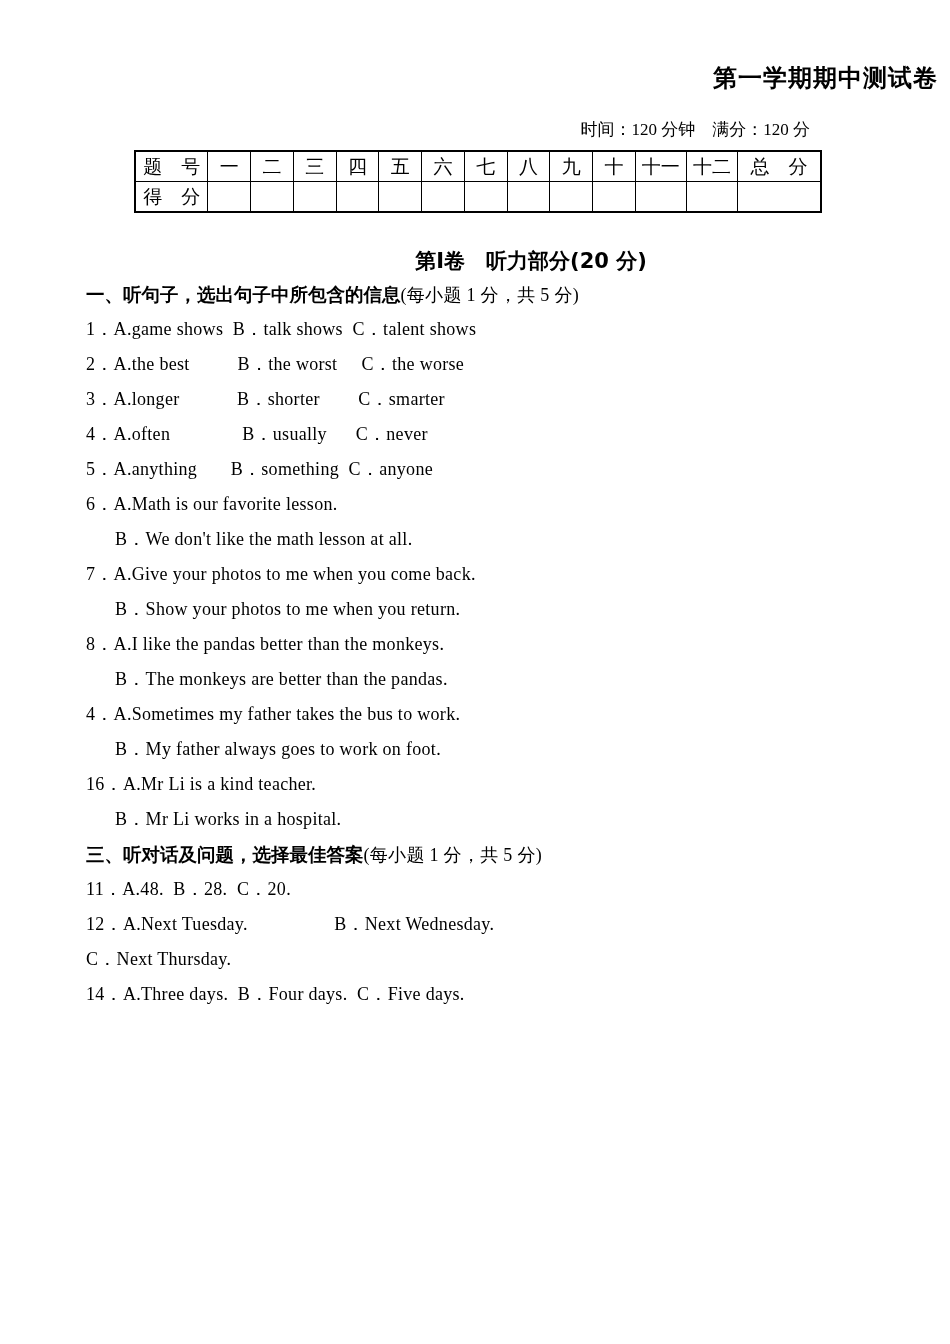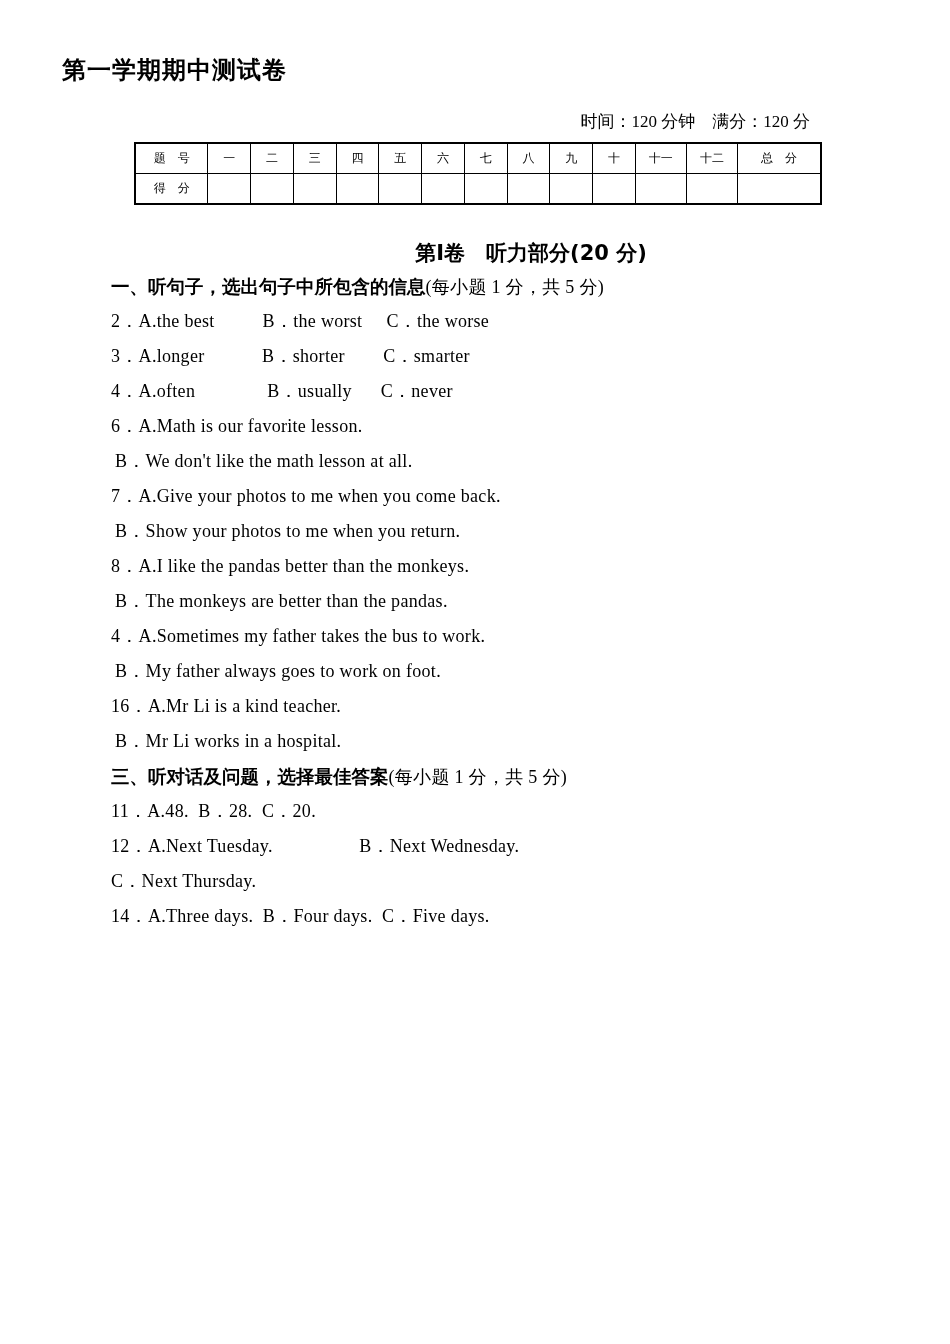--- a/index.html
+++ b/index.html
@@ -7,23 +7,23 @@
   .page {
     position:relative;
     width:950px; height:1344px;
     margin:0 auto;
     background:#ffffff;
     color:#000000;
     font-family:"Liberation Serif","DejaVu Serif",serif;
     overflow:hidden;
   }
   .title {
-    margin:4px;
+    margin:12px;
     padding:51px 0 0 58px;
-    text-align:left;
+    text-align:right;
     font-family:"DejaVu Sans","Liberation Sans",sans-serif;
     font-weight:bold;
     font-size:24px;
     line-height:30px;
     letter-spacing:1px;
   }
   .info {
     margin-top:25px;
     padding-right:140px;
     text-align:right;
@@ -36,42 +36,42 @@
     border-collapse:collapse;
     table-layout:fixed;
     width:688px;
     border:2px solid #000;
   }
   table.score-table td {
     border:1px solid #000;
     height:29px;
     text-align:center;
     vertical-align:middle;
-    font-size:12px;
+    font-size:19px;
     padding:0;
     white-space:pre;
   }
   .part-heading {
     margin-top:36px;
     padding-left:112px;
     text-align:center;
     font-family:"DejaVu Sans","Liberation Sans",sans-serif;
     font-weight:bold;
     font-size:21px;
     line-height:24px;
     white-space:pre;
   }
   .lines { margin-top:4px; }
   .line {
     height:35px;
     line-height:35px;
     font-size:18px;
     letter-spacing:0.3px;
     white-space:pre;
-    padding-left:111px;
+    padding-left:86px;
   }
   .line.qb { padding-left:115px; }
   .sec-bold {
     font-family:"DejaVu Sans","Liberation Sans",sans-serif;
     font-weight:bold;
     font-size:18.5px;
     letter-spacing:0;
   }
   .sec-rest {
     font-family:"Liberation Serif","DejaVu Serif",serif;
@@ -137,23 +137,25 @@
           <td></td>
           <td></td>
         </tr>
     </tbody>
   </table>
 
   <div class="part-heading">第Ⅰ卷　听力部分(20 分)</div>
 
   <div class="lines" id="lines">
       <div class="line section"><span class="sec-bold">一、听句子，选出句子中所包含的信息</span><span class="sec-rest">(每小题 1 分，共 5 分)</span></div>
+      <div class="line q">1．A.game shows  B．talk shows  C．talent shows</div>
       <div class="line q">2．A.the best          B．the worst     C．the worse</div>
       <div class="line q">3．A.longer            B．shorter        C．smarter</div>
       <div class="line q">4．A.often               B．usually      C．never</div>
+      <div class="line q">5．A.anything       B．something  C．anyone</div>
       <div class="line q">6．A.Math is our favorite lesson.</div>
       <div class="line qb">B．We don't like the math lesson at all.</div>
       <div class="line q">7．A.Give your photos to me when you come back.</div>
       <div class="line qb">B．Show your photos to me when you return.</div>
       <div class="line q">8．A.I like the pandas better than the monkeys.</div>
       <div class="line qb">B．The monkeys are better than the pandas.</div>
       <div class="line q">4．A.Sometimes my father takes the bus to work.</div>
       <div class="line qb">B．My father always goes to work on foot.</div>
       <div class="line q">16．A.Mr Li is a kind teacher.</div>
       <div class="line qb">B．Mr Li works in a hospital.</div>

